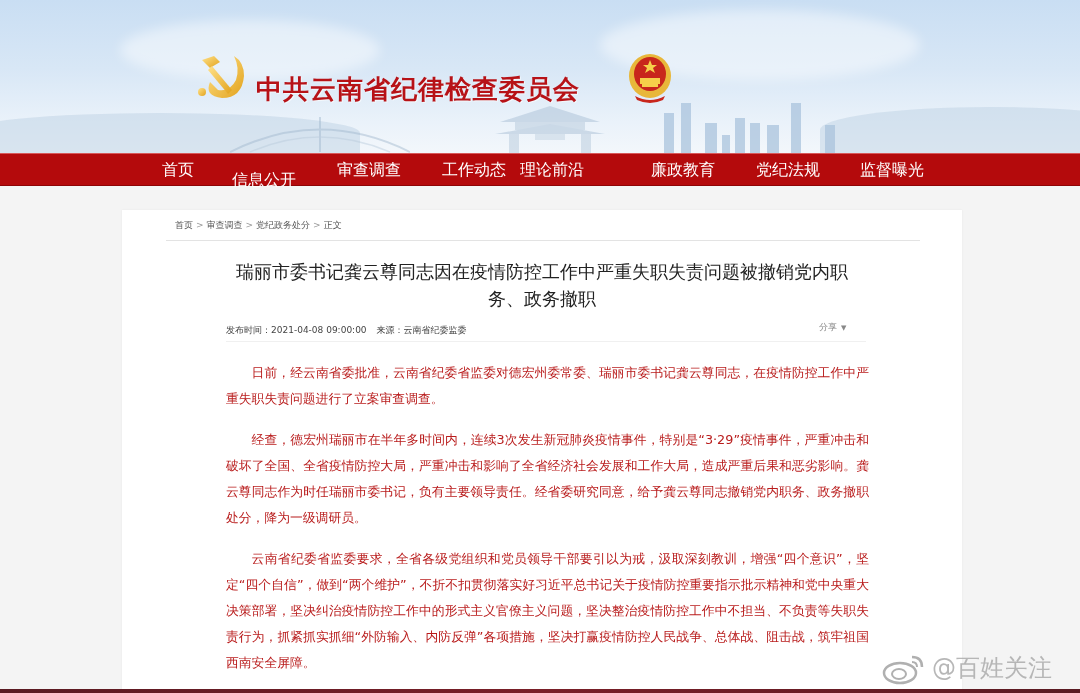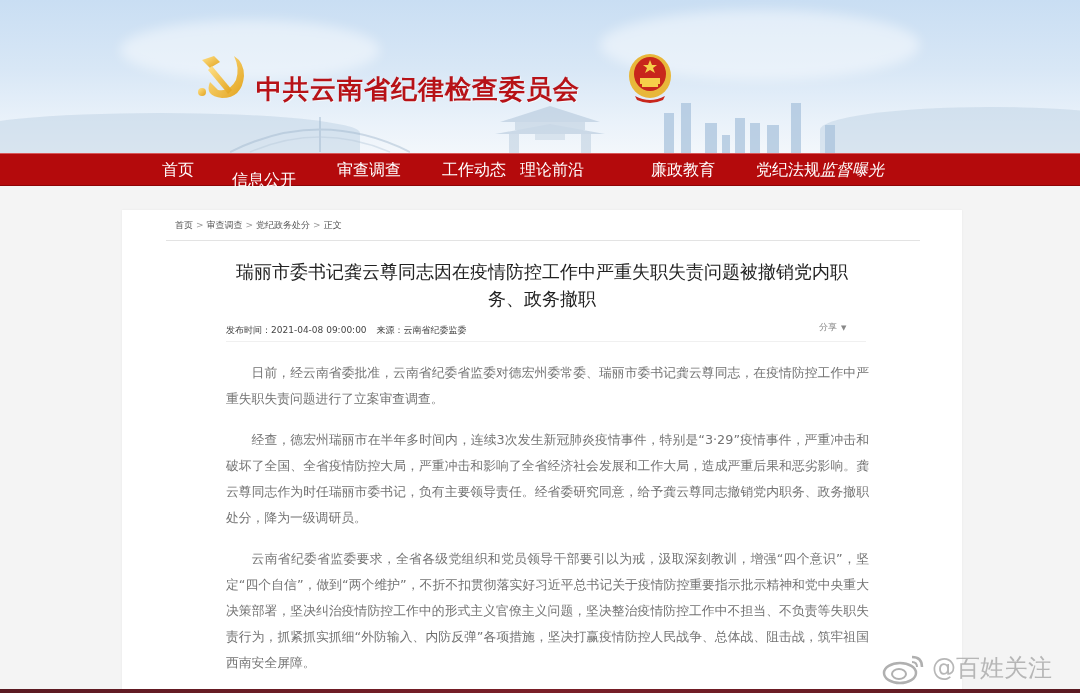--- a/index.html
+++ b/index.html
@@ -55,21 +55,21 @@
       position:absolute; left:104px; top:114px; font-size:9px; color:#444; white-space:nowrap;
     }
     .meta .gap { display:inline-block; width:10px; }
     .share {
       position:absolute; left:697px; top:111px; font-size:9px; color:#888; cursor:pointer;
     }
     .share .caret { font-size:7px; margin-left:4px; }
     .rule2 { position:absolute; left:104px; top:131px; width:640px; height:1px; background:#f0f0f0; }
     .body-text {
       position:absolute; left:104px; top:150px; width:643px;
-      font-size:12.8px; line-height:26px; color:#737373; text-align:justify;
+      font-size:12.8px; line-height:26px; color:#b91c1c; text-align:justify;
     }
     .body-text p { margin:0 0 15px 0; text-indent:2em; }
     
     .bottom-strip {
       position:absolute; left:0; top:689px; width:1080px; height:4px;
       background:linear-gradient(90deg,#5a1a22,#7a1f28,#5a1a22);
     }
     
     .watermark {
       position:absolute; left:882px; top:648px; height:40px; white-space:nowrap;
@@ -136,21 +136,21 @@
 </div>
 
 <div class="nav">
   <div class="nav-item" style="left:162px;">首页</div>
   <div class="nav-item" style="left:232px;margin-top:10px;">信息公开</div>
   <div class="nav-item" style="left:337px;">审查调查</div>
   <div class="nav-item" style="left:442px;">工作动态</div>
   <div class="nav-item" style="left:520px;">理论前沿</div>
   <div class="nav-item" style="left:651px;">廉政教育</div>
   <div class="nav-item" style="left:756px;">党纪法规</div>
-  <div class="nav-item" style="left:820px;font-style:italic;">监督曝光</div>
+  <div class="nav-item" style="left:860px;">监督曝光</div>
 </div>
 
 <div class="panel">
   <div class="crumbs">
     <a>首页</a><span class="sep">&gt;</span><a>审查调查</a><span class="sep">&gt;</span><a>党纪政务处分</a><span class="sep">&gt;</span><span>正文</span>
   </div>
   <div class="rule1"></div>
 
   <div class="article-title">瑞丽市委书记龚云尊同志因在疫情防控工作中严重失职失责问题被撤销党内职务、政务撤职</div>
 

